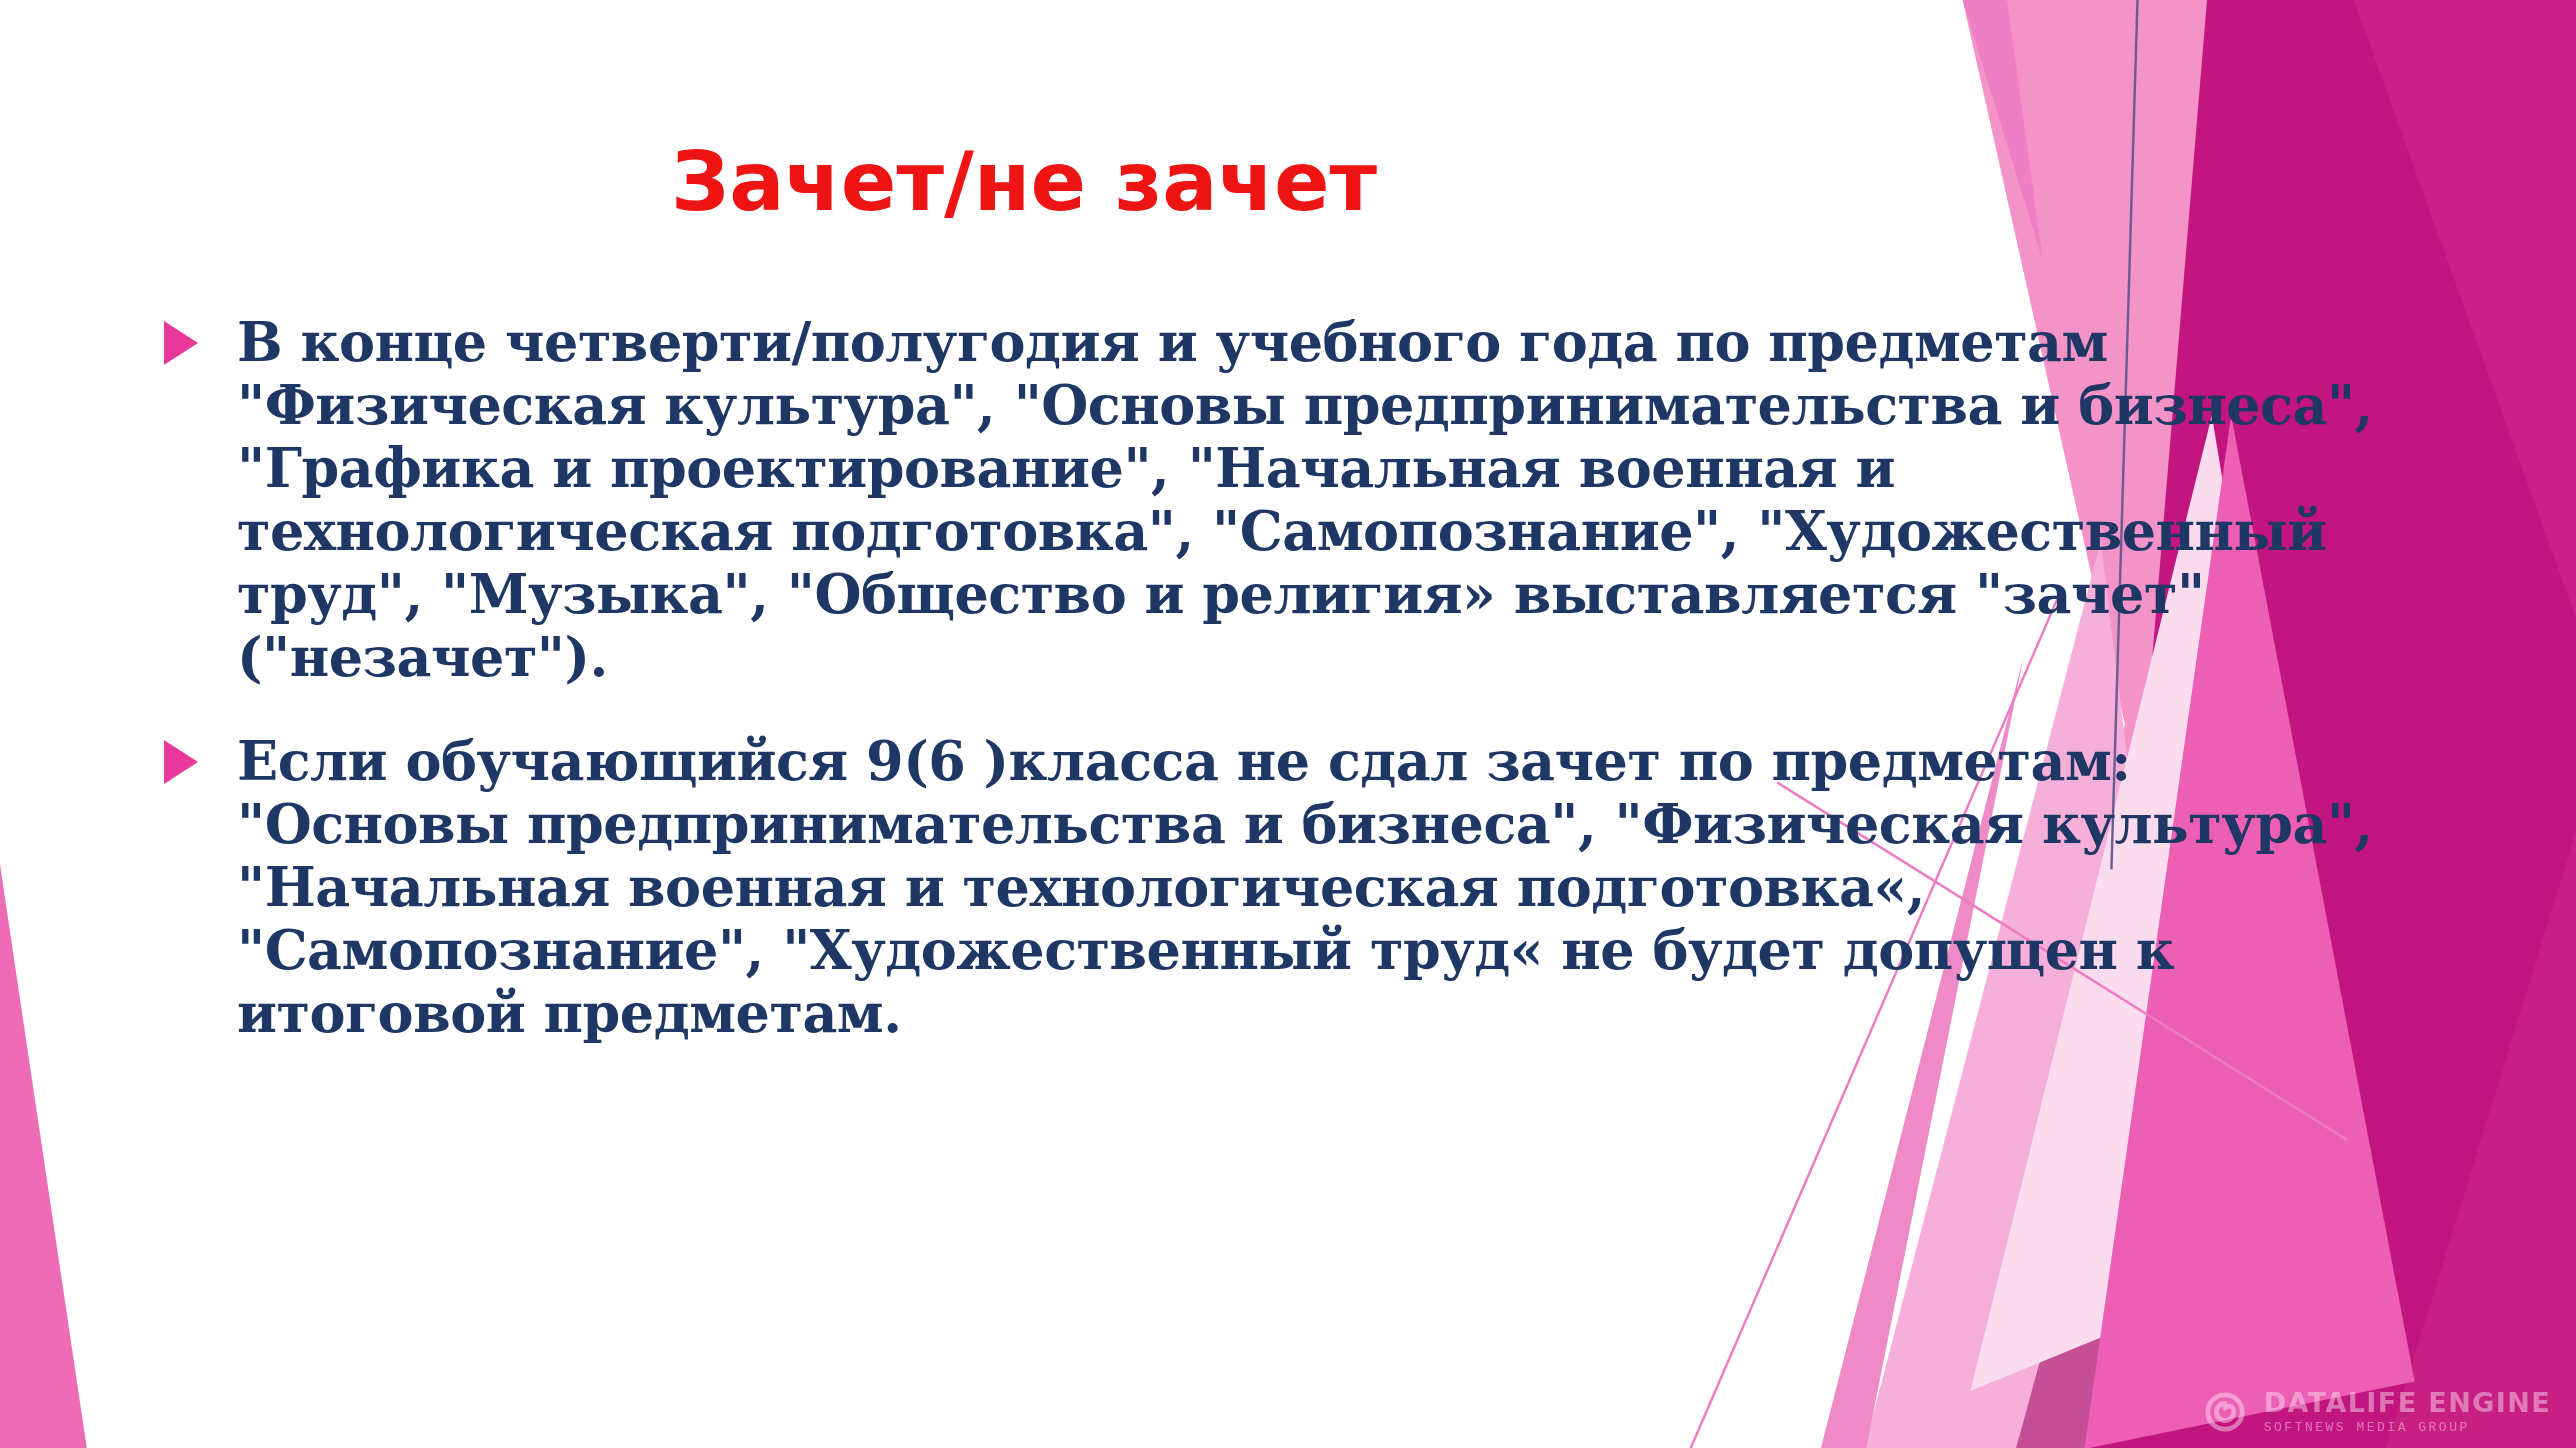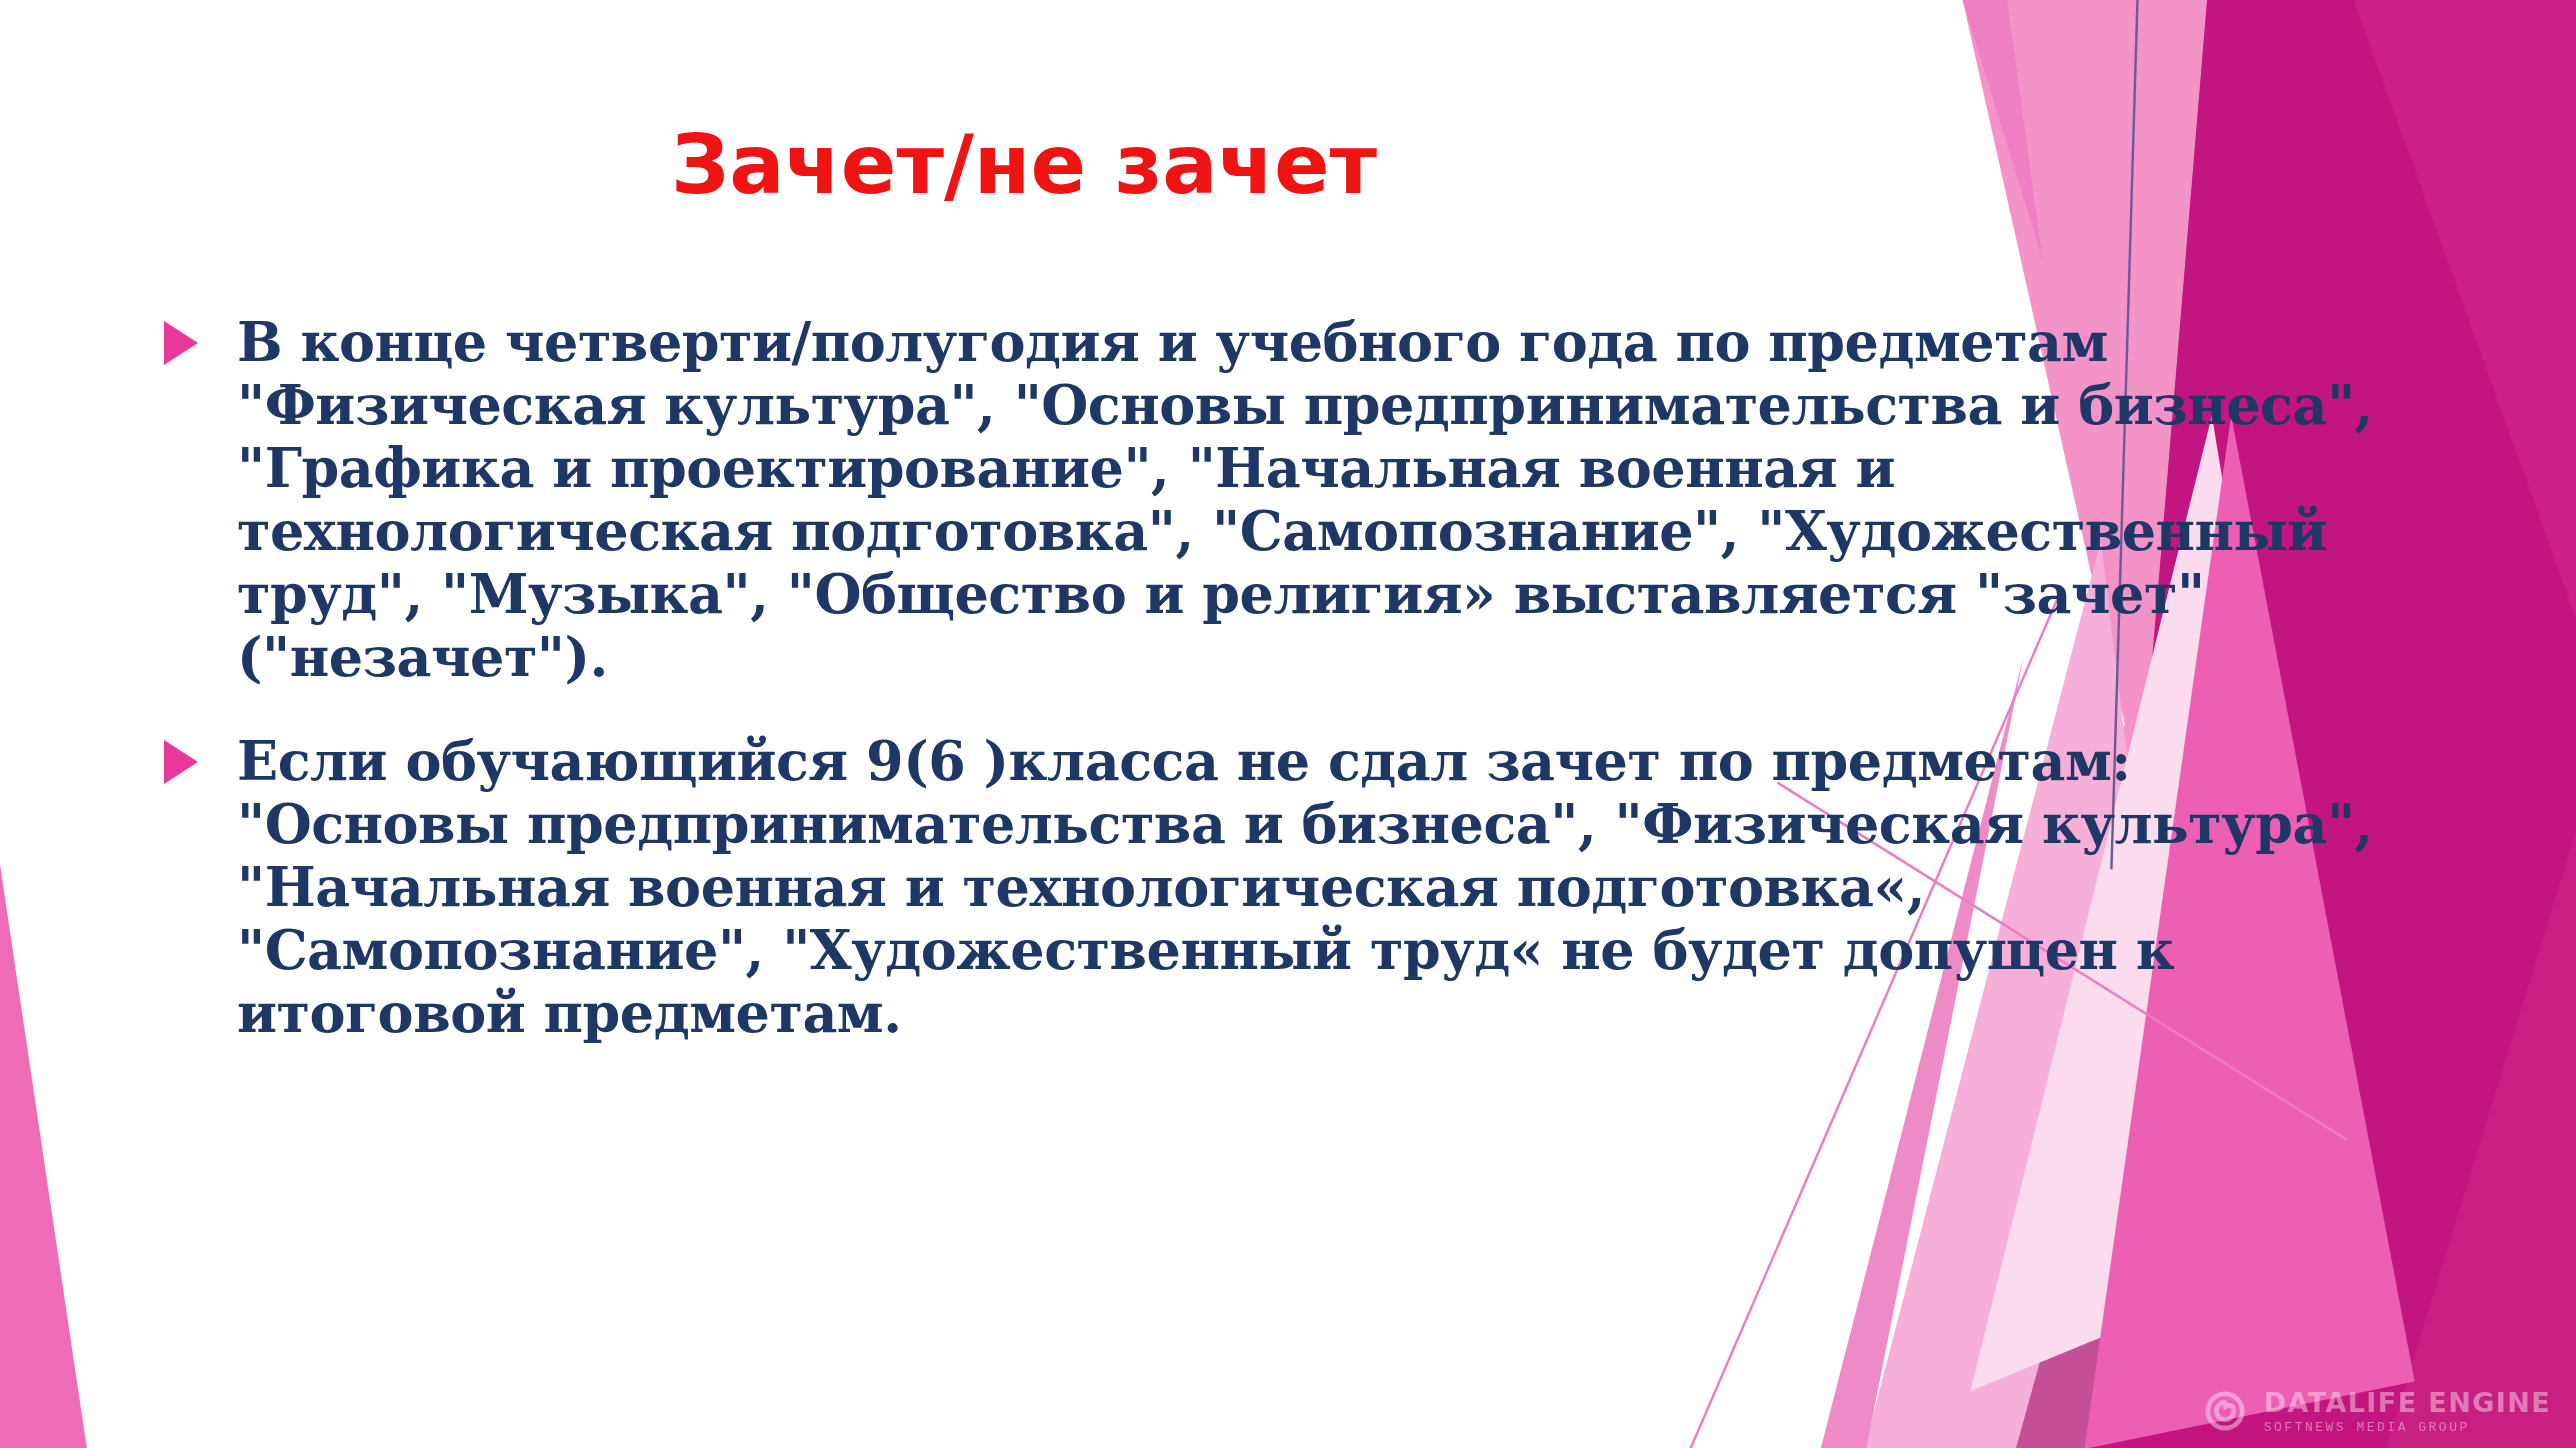--- a/index.html
+++ b/index.html
@@ -1,21 +1,21 @@
 <!DOCTYPE html>
 <html><head>
 <meta charset="utf-8">
 <style>
   html,body{margin:0;padding:0;background:#ffffff;}
   body{width:2576px;height:1449px;overflow:hidden;font-family:"Liberation Sans",sans-serif;}
   .slide{position:relative;width:2576px;height:1449px;background:#ffffff;overflow:hidden;}
   .bg{position:absolute;left:0;top:0;width:100%;height:100%;display:block;}
 
   .title{
-    position:absolute;left:150px;top:118px;width:1748px;margin:0;
+    position:absolute;left:150px;top:135px;width:1748px;margin:0;
     text-align:center;white-space:nowrap;
     font-family:"DejaVu Sans","Liberation Sans",sans-serif;
     font-weight:bold;font-size:82px;line-height:1.15;
     color:#EF1414;
   }
 
   .bullets{
     position:absolute;left:164px;top:311px;width:1758px;
     list-style:none;margin:0;padding:0;
     font-family:"DejaVu Serif","Liberation Serif",serif;
@@ -27,21 +27,21 @@
   .bullet .line{display:block;line-height:63px;white-space:nowrap;}
   .tri{
     position:absolute;left:0;top:9.7px;width:0;height:0;
     border-top:22px solid transparent;
     border-bottom:22px solid transparent;
     border-left:34px solid #E8399B;
   }
 
   .watermark{
     position:absolute;right:25px;bottom:15.5px;
-    display:flex;align-items:flex-start;gap:17px;
+    display:flex;align-items:flex-end;gap:17px;
     color:rgba(255,235,248,0.45);
   }
   .wm-logo{flex:0 0 auto;display:block;}
   .wm-title{
     font-family:"DejaVu Sans","Liberation Sans",sans-serif;
     font-weight:bold;font-size:27px;letter-spacing:1.4px;line-height:1;
   }
   .wm-sub{
     font-family:Liberation Mono, monospace;
     font-size:13px;letter-spacing:2.5px;line-height:1;margin-top:4.8px;

